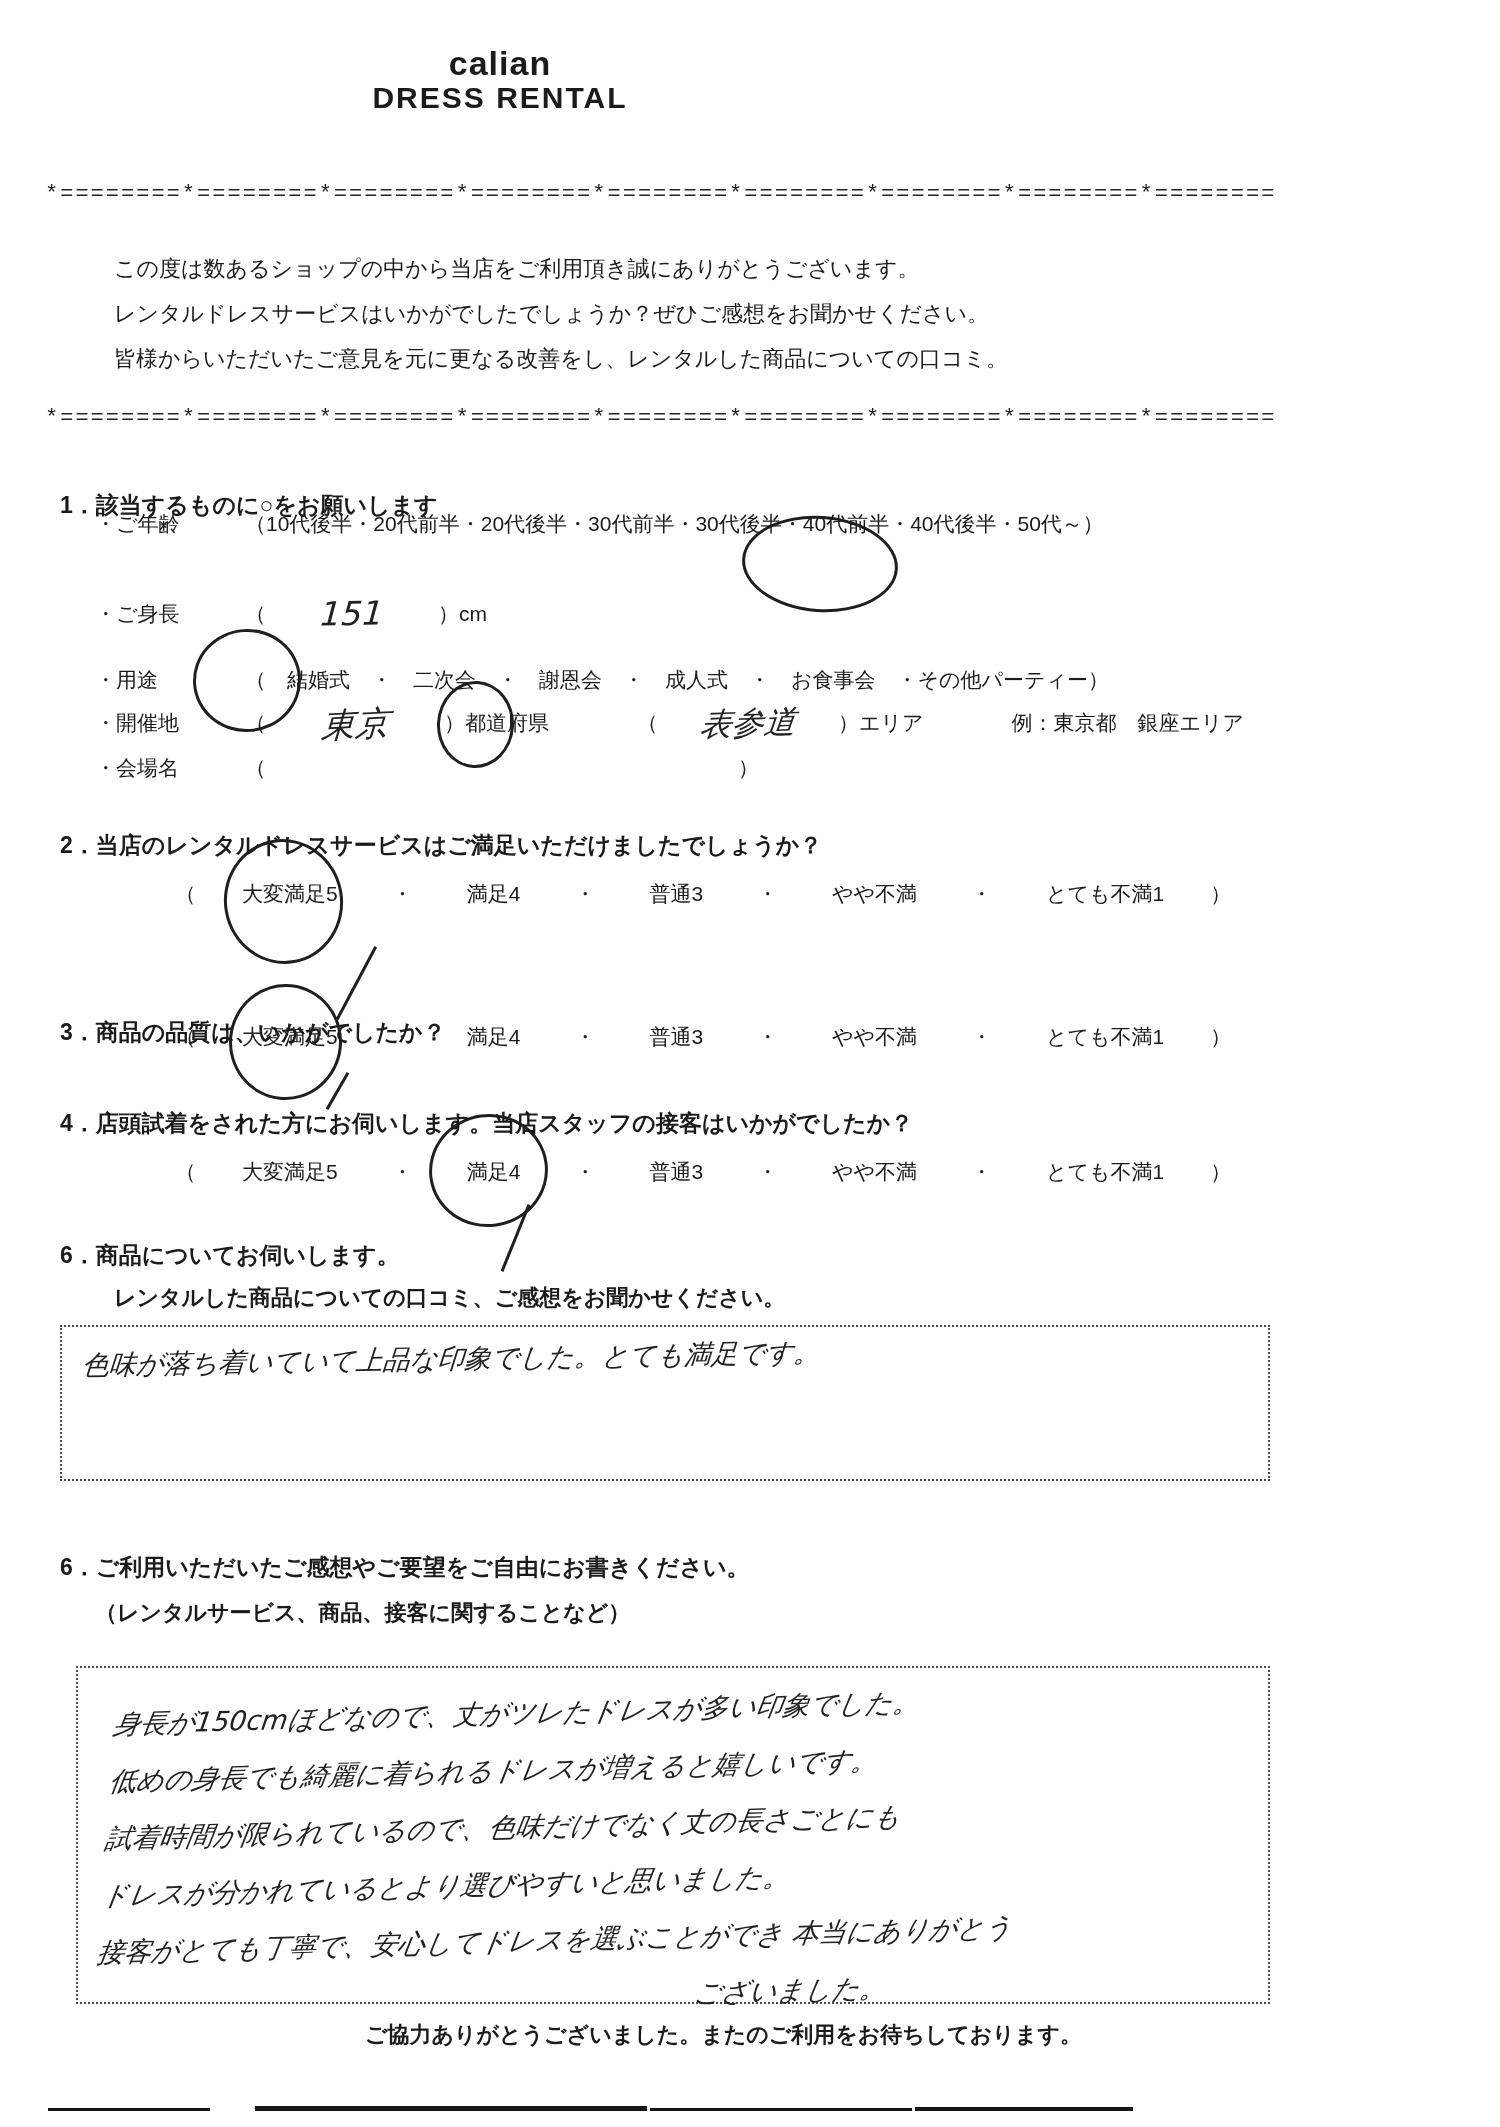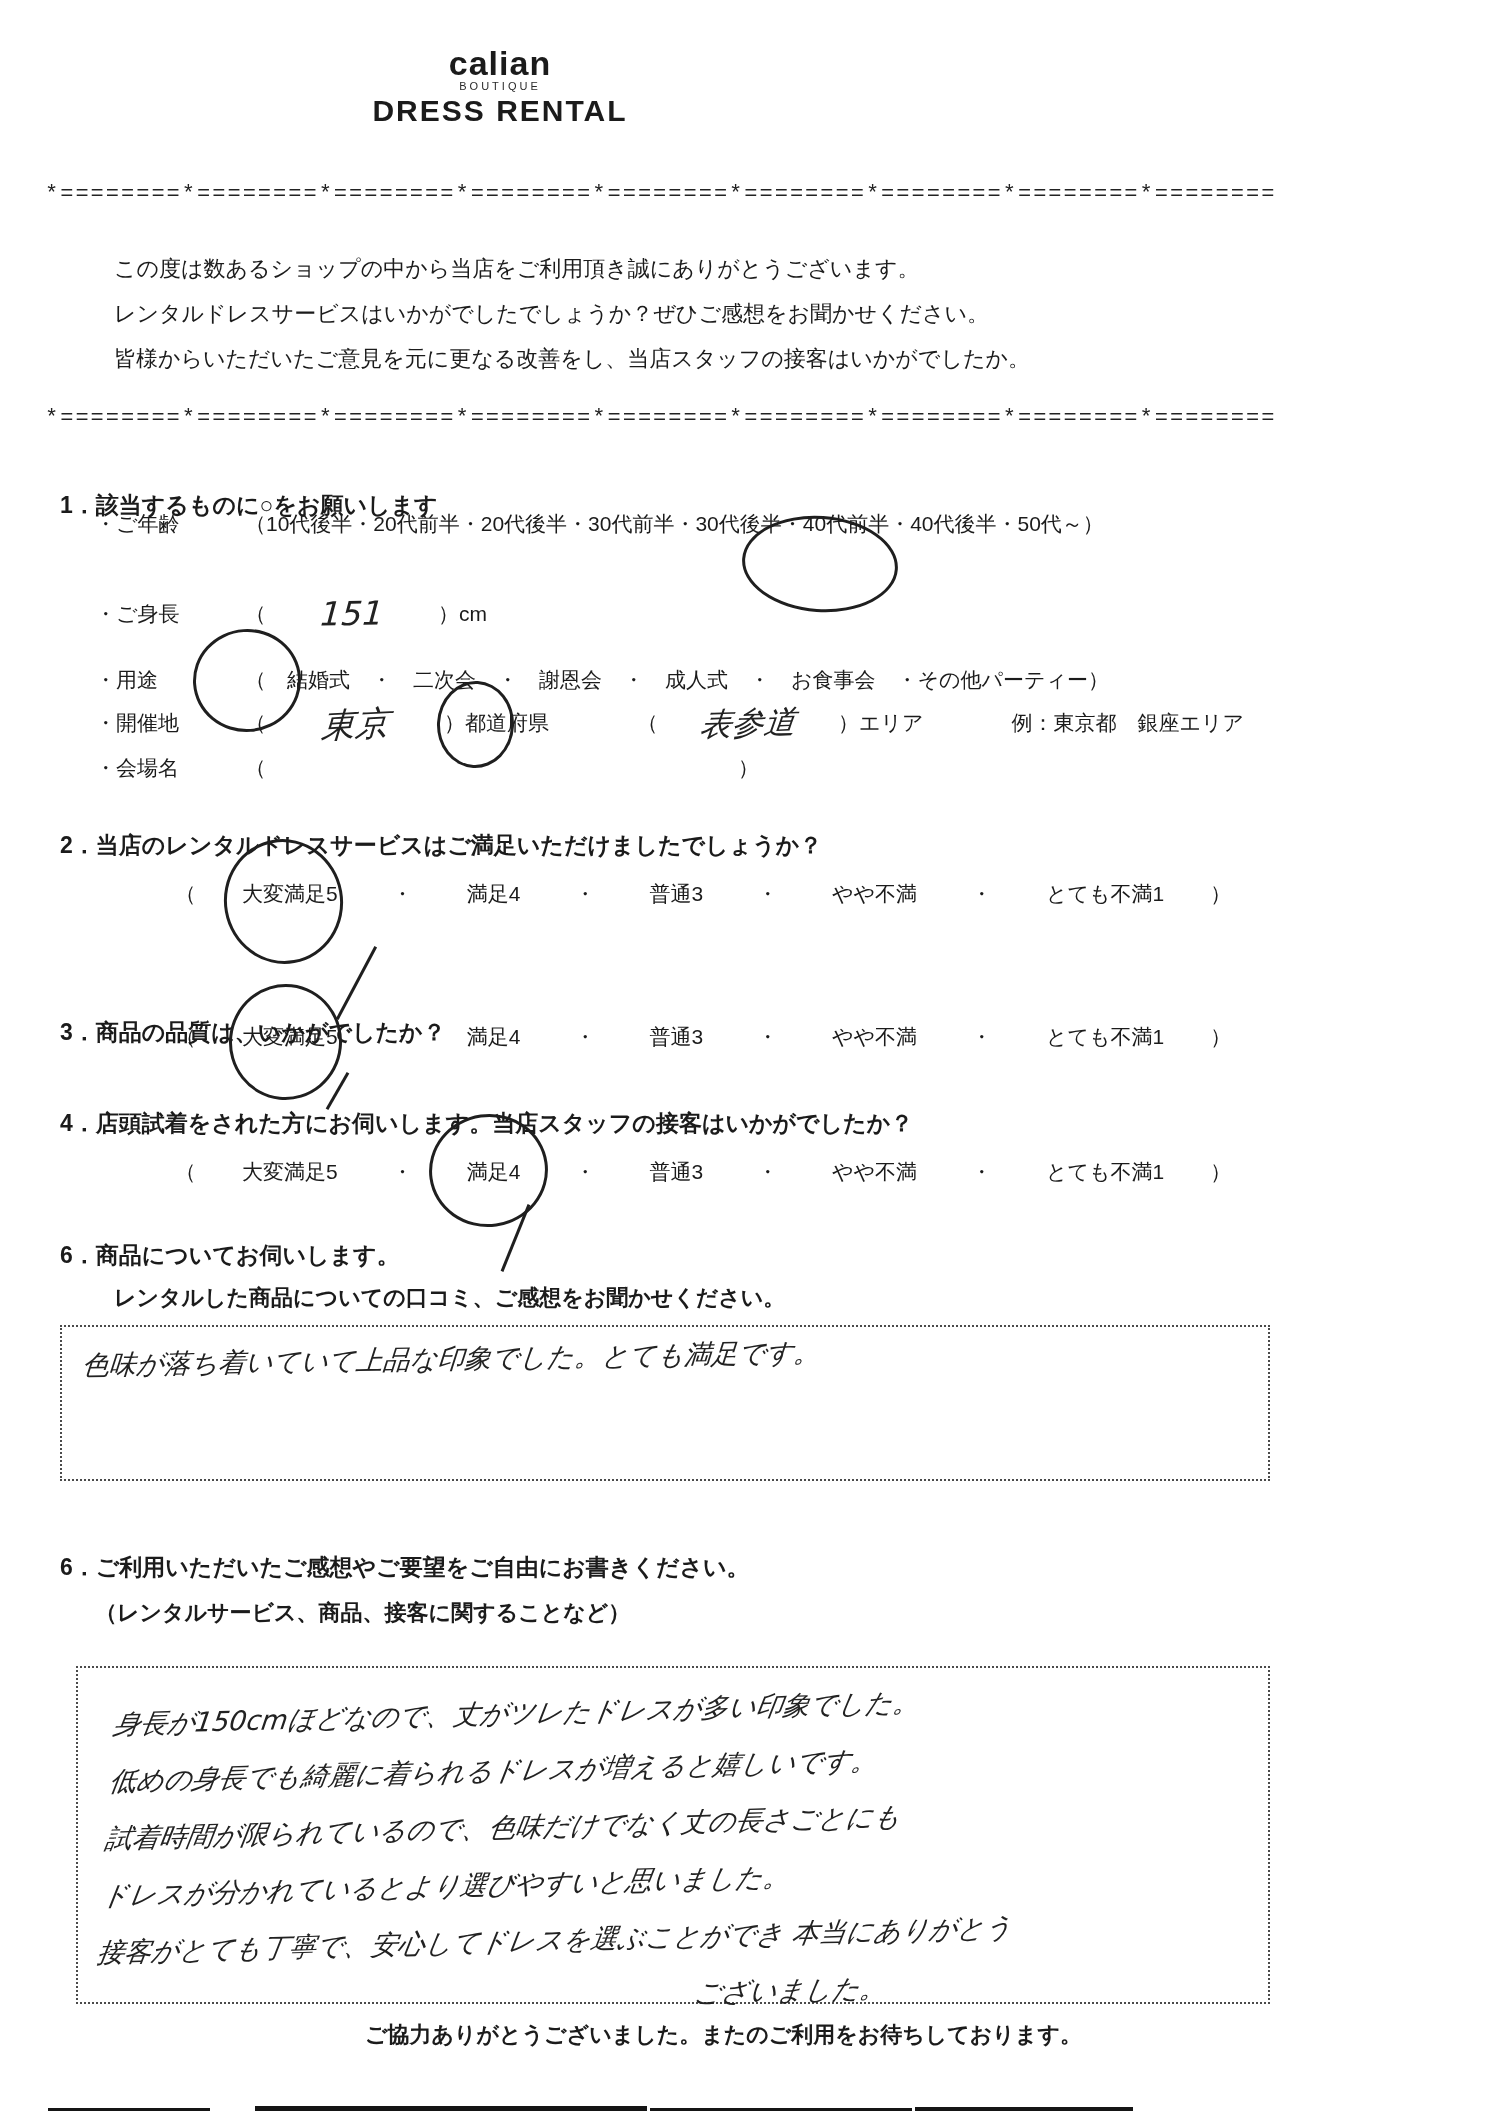--- a/index.html
+++ b/index.html
@@ -70,31 +70,30 @@
   #sl3{left:650px;top:2108px;width:262px;height:3px;}
   #sl4{left:915px;top:2107px;width:218px;height:4px;}
 </style>
 </head>
 <body>
 
 <div class="page">
 
   <div class="header">
     <div class="logo">calian</div>
-    <div class="logo-sub">BOUTIQUE</div>
     <div class="doc-title">DRESS RENTAL</div>
   </div>
 
   <div class="divider" id="divider-top">*========*========*========*========*========*========*========*========*========</div>
   <div class="divider" id="divider-mid">*========*========*========*========*========*========*========*========*========</div>
 
   <div class="intro">
     <div>この度は数あるショップの中から当店をご利用頂き誠にありがとうございます。</div>
     <div>レンタルドレスサービスはいかがでしたでしょうか？ぜひご感想をお聞かせください。</div>
-    <div>皆様からいただいたご意見を元に更なる改善をし、当店スタッフの接客はいかがでしたか。</div>
+    <div>皆様からいただいたご意見を元に更なる改善をし、レンタルした商品についての口コミ。</div>
   </div>
 
   <div class="qtitle" style="top:490px;text-align:center;">1．該当するものに○をお願いします</div>
 
   <div class="row" style="top:510px;">
     <span class="rlabel">・ご年齢</span><span>（10代後半・20代前半・</span><span>20代後半</span><span>・30代前半・30代後半・40代前半・40代後半・50代～）</span>
   </div>
 
   <div class="row" style="top:594px;">
     <span class="rlabel">・ご身長</span><span>（</span><span class="hand hv">151</span><span>）cm</span>

